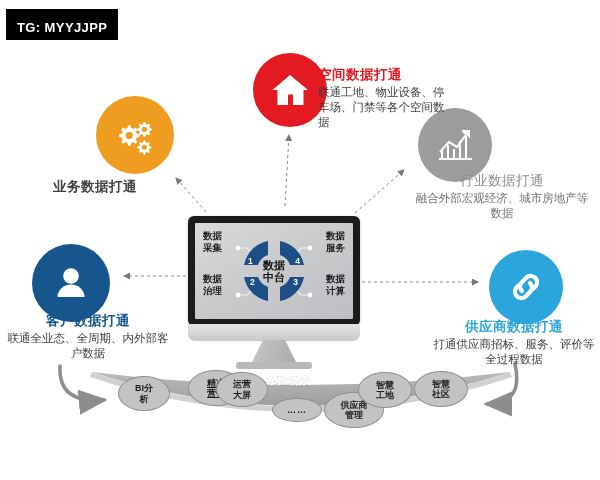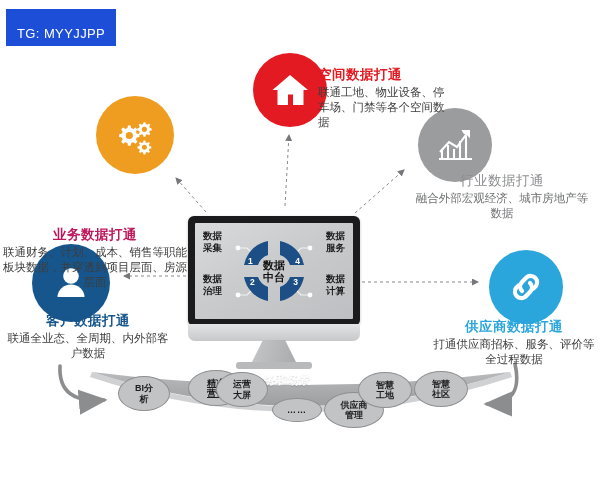--- a/index.html
+++ b/index.html
@@ -8,23 +8,23 @@
     background:#ffffff;
     font-family:"Liberation Sans","DejaVu Sans",sans-serif;
     overflow:hidden;
     position:relative;
   }
   #stage{position:absolute;left:0;top:0;width:600px;height:480px;overflow:hidden;background:#fff;}
 
   
   .tag-badge{
     position:absolute;left:6px;top:9px;
-    background:#1d4ed8;color:#ffffff;
-    font-size:13px;font-weight:normal;letter-spacing:.4px;
-    padding:18px 11px 6px 11px;
+    background:#000000;color:#ffffff;
+    font-size:13px;font-weight:bold;letter-spacing:.4px;
+    padding:12px 11px 6px 11px;
     line-height:1;
     white-space:nowrap;
   }
   .site-badge{
     position:absolute;left:443px;top:437px;
     width:148px;height:34px;
     background:#555557;color:#ffffff;
     font-size:13px;
     display:flex;align-items:center;justify-content:center;
     letter-spacing:.2px;
@@ -45,21 +45,21 @@
   .c-link{left:489px;top:250px;width:74px;height:74px;background:#2ba6dd;}
 
   .circ svg{display:block;}
 
   
   .lbl{position:absolute;text-align:center;line-height:1.28;}
   .lbl .hd{font-weight:bold;font-size:13.5px;letter-spacing:.5px;display:block;margin-bottom:2px;}
   .lbl .bd{font-size:11.5px;color:#3d3d3d;display:block;}
 
   .lbl-biz{left:0px;top:178px;width:190px;}
-  .lbl-biz .hd{color:#be185d;margin-top:48px;}
+  .lbl-biz .hd{color:#404040;}
 
   .lbl-space{left:318px;top:66px;width:132px;text-align:left;}
   .lbl-space .hd{color:#e31a22;}
   .lbl-space .bd{text-align:left;}
 
   .lbl-ind{left:412px;top:172px;width:180px;}
   .lbl-ind .hd{color:#8d8e90;font-weight:normal;font-size:13.5px;}
   .lbl-ind .bd{color:#6f7072;}
 
   .lbl-cust{left:2px;top:312px;width:172px;}
@@ -217,21 +217,20 @@
     <svg width="42" height="42" viewBox="0 0 42 42" aria-hidden="true">
       <g fill="none" stroke="#fff" stroke-width="4.2" stroke-linecap="round">
         <path d="M17 25 a6.5 6.5 0 0 1 0-9 l5-5 a6.5 6.5 0 0 1 9 9 l-2.5 2.5"></path>
         <path d="M25 17 a6.5 6.5 0 0 1 0 9 l-5 5 a6.5 6.5 0 0 1-9-9 l2.5-2.5"></path>
       </g>
     </svg>
   </div>
 
   <div class="lbl lbl-biz">
     <span class="hd">业务数据打通</span>
-    <span class="bd">联通财务、计划、成本、销售等职能板块数据，并穿透到项目层面、房源层面</span>
   </div>
 
   <div class="lbl lbl-ind">
     <span class="hd">行业数据打通</span>
     <span class="bd">融合外部宏观经济、城市房地产等数据</span>
   </div>
 
   <div class="lbl lbl-space">
     <span class="hd">空间数据打通</span>
     <span class="bd">联通工地、物业设备、停车场、门禁等各个空间数据</span>

